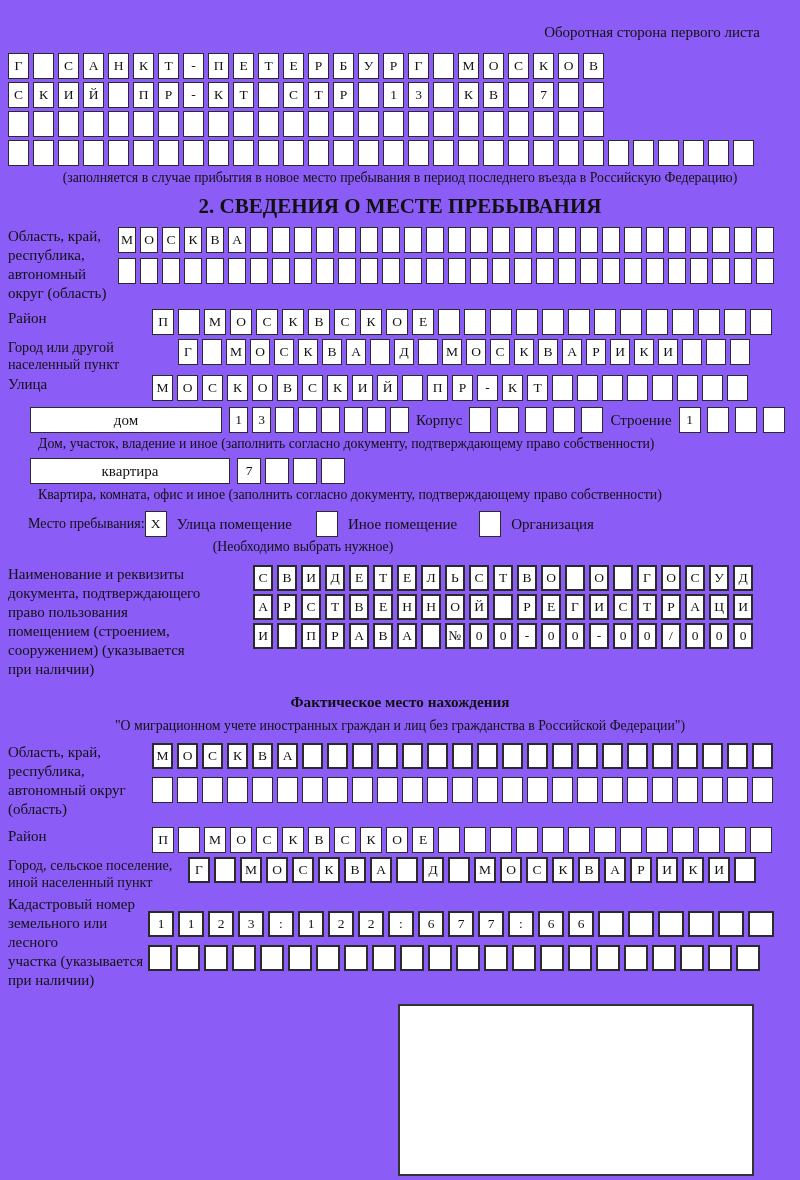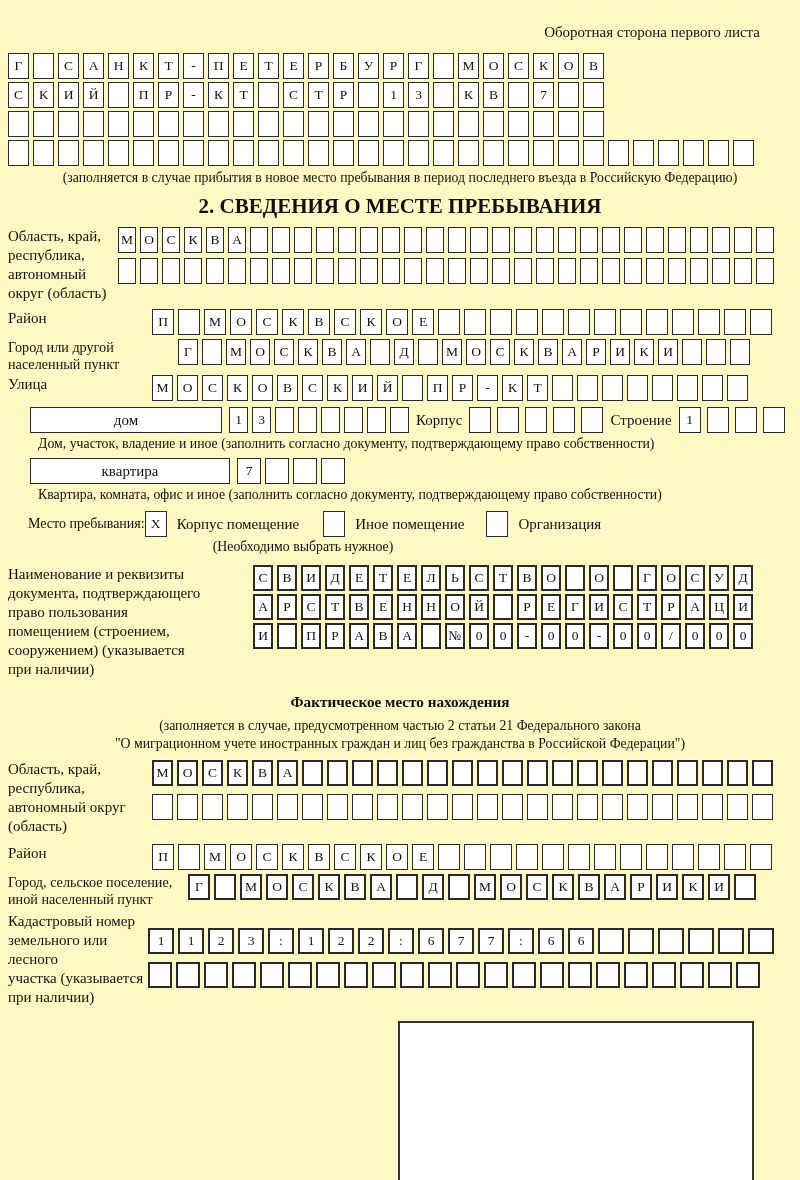--- a/index.html
+++ b/index.html
@@ -1,20 +1,20 @@
 <!DOCTYPE html>
 <html><head>
 <meta charset="utf-8">
 <style>
   html,body{margin:0;padding:0;background:#fff;}
   .page{
     position:relative;
     width:800px;height:1180px;
     margin:0 auto;
-    background:#fef9c3;
+    background:#8b5cf6;
     color:#111;
     font-family:"Liberation Serif","DejaVu Serif",serif;
     box-sizing:border-box;
     padding:0 8px;
     overflow:hidden;
   }
   .hdr{ text-align:right; padding:24px 32px 0 0; font-size:15px; }
   .frow{ display:flex; align-items:flex-start; }
   .flabel{ flex:none; font-size:15px; line-height:19px; white-space:pre-line; }
   .flabel.small{ font-size:14.2px; line-height:17px; }
@@ -389,21 +389,21 @@
         <span class="cell"></span>
         <span class="cell"></span>
       </div>
   </div>
   <div class="caption">Квартира, комната, офис и иное (заполнить согласно документу, подтверждающему право собственности)</div>
 
   <div class="optsrow">
     <span class="lead">Место пребывания:</span>
     <span class="opt">
       <span class="cell" style="--cw:22px;--bw:1.6px">X</span>
-      <span class="olabel">Корпус помещение</span>
+      <span class="olabel">Улица помещение</span>
     </span>
     <span class="opt gap16">
       <span class="cell" style="--cw:22px;--bw:1.6px"></span>
       <span class="olabel">Иное помещение</span>
     </span>
     <span class="opt gap22">
       <span class="cell" style="--cw:22px;--bw:1.6px"></span>
       <span class="olabel">Организация</span>
     </span>
   </div>
@@ -483,21 +483,20 @@
           <span class="cell">0</span>
           <span class="cell">/</span>
           <span class="cell">0</span>
           <span class="cell">0</span>
           <span class="cell">0</span>
         </div>
     </div>
   </div>
 
   <div class="facttitle">Фактическое место нахождения</div>
-  <div class="factnote">(заполняется в случае, предусмотренном частью 2 статьи 21 Федерального закона</div>
   <div class="factnote">"О миграционном учете иностранных граждан и лиц без гражданства в Российской Федерации")</div>
 
   <div class="frow mt8">
     <div class="flabel w144">Область, край,
 республика,
 автономный округ
 (область)</div>
     <div class="col g8">
       <div class="cellrow" style="--cw:21px;--bw:2px">
           <span class="cell">М</span>

